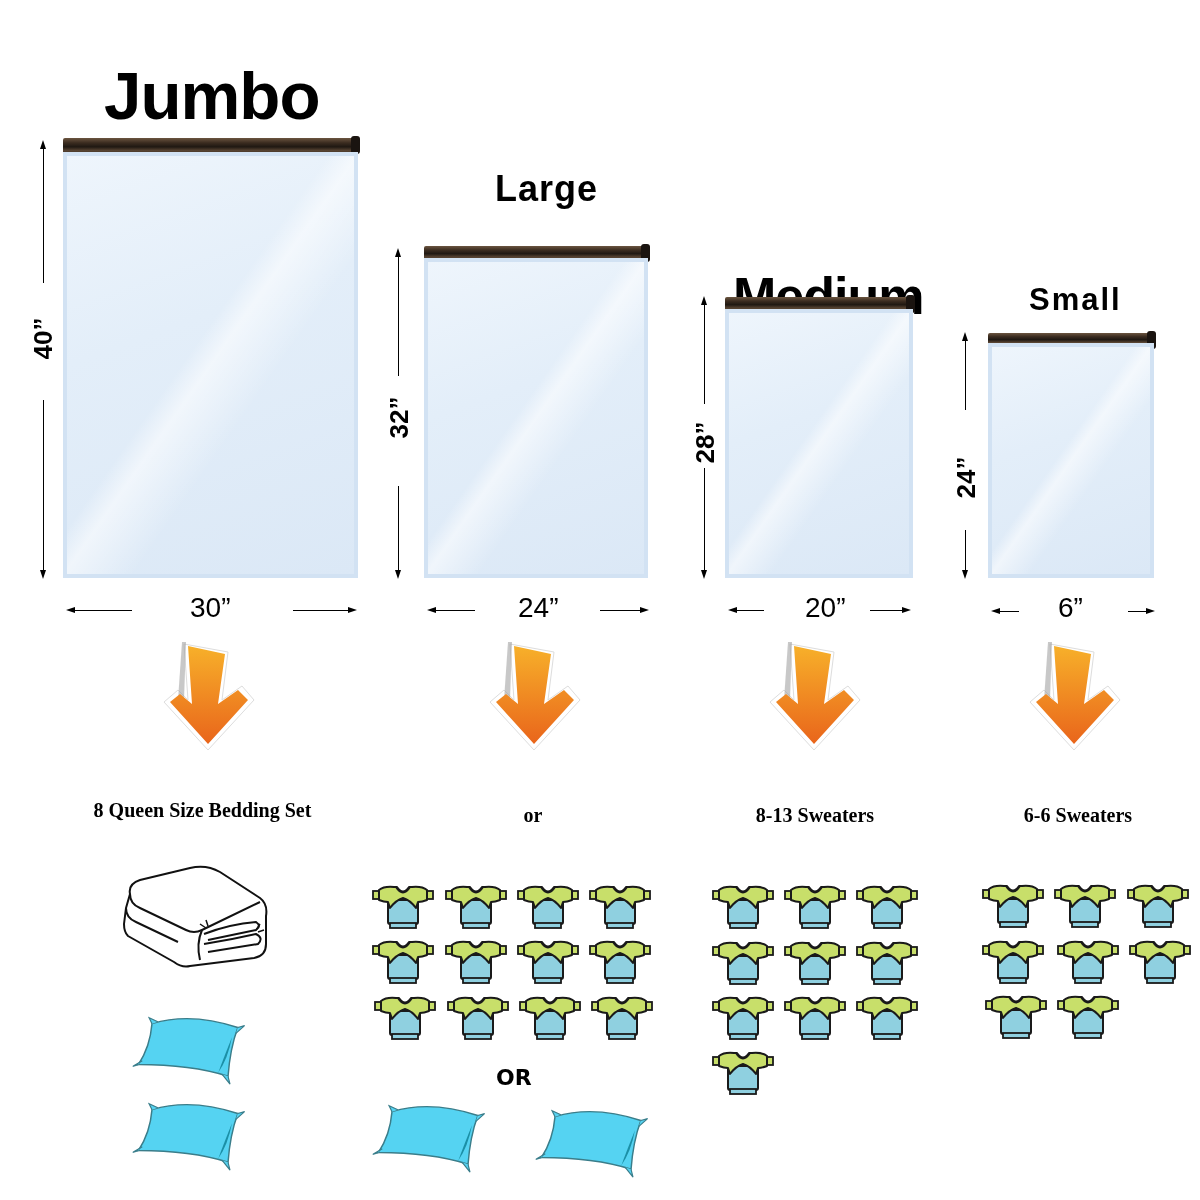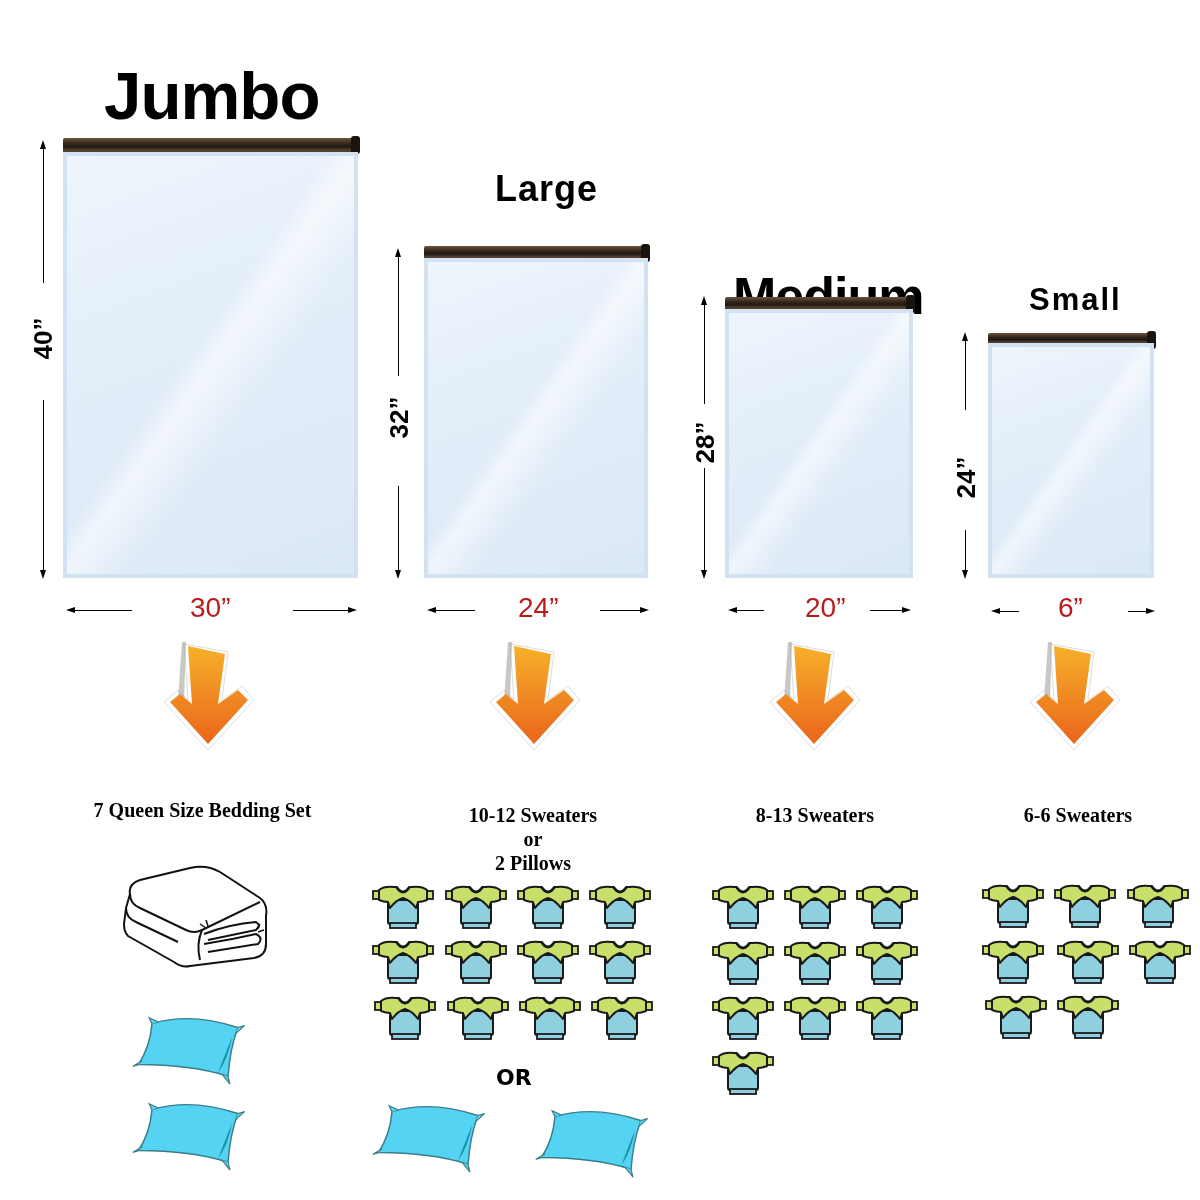--- a/index.html
+++ b/index.html
@@ -11,21 +11,21 @@
   .bag .zip::after { content:""; position:absolute; right:-2px; top:-2px; width:9px; height:18px; background:#1a1410; border-radius:3px; }
   .bag .body { position:absolute; left:0; right:0; top:12px; bottom:0; background:linear-gradient(160deg, #eef5fc 0%, #e3eef9 40%, #dbe8f6 100%); border:4px solid #d2e2f3; box-sizing:border-box; }
   .bag .body::after { content:""; position:absolute; left:0; right:0; top:0; bottom:0; background:linear-gradient(125deg, rgba(255,255,255,0) 45%, rgba(255,255,255,0.55) 50%, rgba(255,255,255,0) 62%); }
   .arrow-up, .arrow-down, .arrow-left, .arrow-right { position:absolute; width:0; height:0; }
   .arrow-up { border-left:3px solid transparent; border-right:3px solid transparent; border-bottom:9px solid #000; }
   .arrow-down { border-left:3px solid transparent; border-right:3px solid transparent; border-top:9px solid #000; }
   .arrow-left { border-top:3px solid transparent; border-bottom:3px solid transparent; border-right:9px solid #000; }
   .arrow-right { border-top:3px solid transparent; border-bottom:3px solid transparent; border-left:9px solid #000; }
   .hline { position:absolute; height:1px; background:#000; }
   .vline { position:absolute; width:1px; background:#000; }
-  .dim-label { position:absolute; font-family:"Liberation Sans", sans-serif; font-size:28px; color:#b91c1c; white-space:nowrap;text-align:center; }
+  .dim-label { position:absolute; font-family:"Liberation Sans", sans-serif; font-size:28px; color:#000000; white-space:nowrap;text-align:center; }
   .dim-label-v { position:absolute; font-family:"Liberation Sans", sans-serif; font-size:26px; font-weight:bold; color:#000; white-space:nowrap; transform:rotate(-90deg); transform-origin:center center; }
   .caption { position:absolute; font-family:"Liberation Serif", serif; font-weight:bold; font-size:20px; color:#000; text-align:center; line-height:24px; white-space:nowrap; }
   .or-label { position:absolute; font-family:"DejaVu Sans", sans-serif; font-weight:bold; font-size:22px; color:#000; }
   .sweater { position:absolute; width:62px; height:46px; }
   .pillow { position:absolute; }
   .down-arrow { position:absolute; width:100px; height:140px; }
 </style>
 </head>
 <body>
 
@@ -74,21 +74,21 @@
 <div class="arrow-left" style="left:66px; top:607px;"></div>
 <div class="hline" style="left:72px; top:610px; width:60px;"></div>
 <div class="dim-label" style="left:190px; top:592px;">30”</div>
 <div class="hline" style="left:293px; top:610px; width:56px;"></div>
 <div class="arrow-right" style="left:348px; top:607px;"></div>
 
 <svg class="down-arrow" style="left:158px; top:640px;" viewBox="0 0 100 140">
     <use href="#orangeArrow"></use>
   </svg>
 <div class="caption" style="left:40px; top:798px; width:325px;">
-  <div>7 Queen Size Bedding Set</div>
+  <div>8 Queen Size Bedding Set</div>
 </div>
 
 <svg class="abs" style="left:120px; top:864px;" width="155" height="110" viewBox="0 0 155 110">
   <path d="M10 30 Q8 20 20 16 L70 4 Q86 0 100 8 L140 34 Q148 40 146 52 L146 80 Q146 92 134 94 L70 102 Q62 104 54 98 L8 72 Q4 68 4 60 L6 44 Z" fill="#fff" stroke="#111" stroke-width="2" stroke-linejoin="round"></path>
   <path d="M10 30 Q10 40 20 44 L66 66 Q74 70 82 66 L140 38" fill="none" stroke="#111" stroke-width="2"></path>
   <path d="M6 44 Q6 54 16 58 L58 78" fill="none" stroke="#111" stroke-width="2"></path>
   <path d="M82 66 Q76 80 80 96" fill="none" stroke="#111" stroke-width="2"></path>
   <path d="M84 70 Q110 60 136 58 Q142 62 136 66 L88 76" fill="none" stroke="#111" stroke-width="2"></path>
   <path d="M84 80 Q110 76 136 70 Q144 74 138 80 L88 88" fill="none" stroke="#111" stroke-width="2"></path>
   <path d="M88 62 L86 56 M86 64 L80 60" stroke="#111" stroke-width="1.5"></path>
@@ -113,23 +113,21 @@
 <div class="arrow-down" style="left:395px; top:570px;"></div>
 <div class="arrow-left" style="left:427px; top:607px;"></div>
 <div class="hline" style="left:433px; top:610px; width:42px;"></div>
 <div class="dim-label" style="left:518px; top:592px;">24”</div>
 <div class="hline" style="left:600px; top:610px; width:40px;"></div>
 <div class="arrow-right" style="left:640px; top:607px;"></div>
 <svg class="down-arrow" style="left:484px; top:640px;" viewBox="0 0 100 140">
     <use href="#orangeArrow"></use>
   </svg>
 <div class="caption" style="left:383px; top:803px; width:300px;">
-  <div>10-12 Sweaters</div>
   <div>or</div>
-  <div>2 Pillows</div>
 </div>
 
 <svg class="sweater" style="left:372px; top:884px;" viewBox="0 0 62 46">
     <use href="#sweater"></use>
   </svg>
 <svg class="sweater" style="left:445px; top:884px;" viewBox="0 0 62 46">
     <use href="#sweater"></use>
   </svg>
 <svg class="sweater" style="left:517px; top:884px;" viewBox="0 0 62 46">
     <use href="#sweater"></use>

